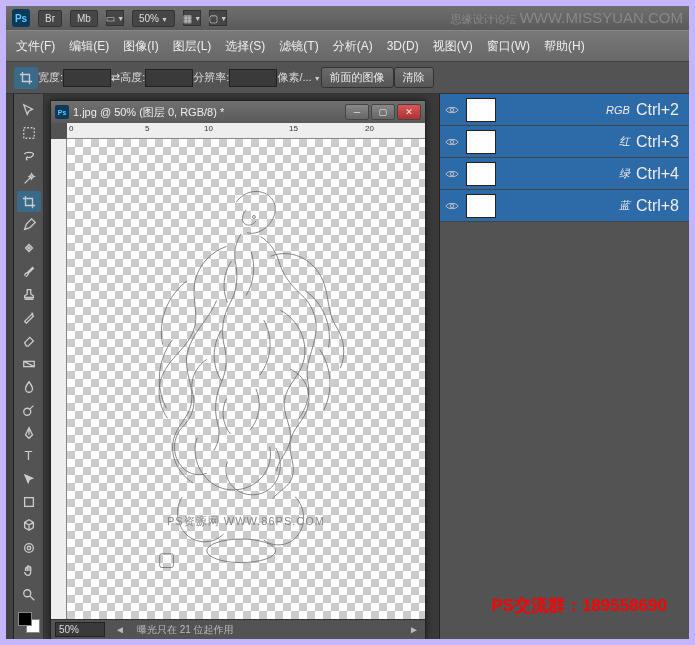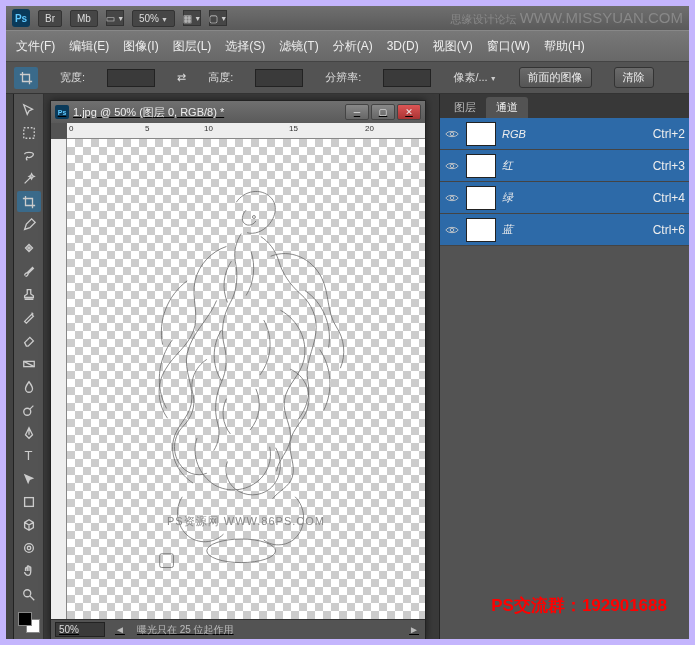--- a/index.html
+++ b/index.html
@@ -5,34 +5,34 @@
 * { margin: 0; padding: 0; box-sizing: border-box; font-family: "Microsoft YaHei", sans-serif; }
 body { background: #fff; width: 695px; height: 645px; overflow: hidden; position: relative; }
 .app { background: #535353; width: 695px; height: 645px; display: flex; flex-direction: column; border: 6px solid #c4b5fd; }
 .titlebar { height: 24px; background: linear-gradient(#6f6f6f,#5a5a5a); display: flex; align-items: center; padding: 0 6px; gap: 8px; }
 .ps-logo { width: 18px; height: 18px; background: #0a3a5a; border-radius: 3px; color: #5fc9ff; font-size: 10px; font-weight: bold; display: flex; align-items: center; justify-content: center; }
 .tb-btn { padding: 2px 6px; background: #464646; border: 1px solid #333; color: #ddd; font-size: 10px; border-radius: 2px; }
 .tb-icon { width: 18px; height: 16px; background: #464646; border: 1px solid #333; display: flex; align-items: center; justify-content: center; color: #ccc; font-size: 10px; }
 .titlebar-right { margin-left: auto; color: #888; font-size: 11px; }
 .menubar { height: 22px; background: linear-gradient(#787878,#686868); display: flex; align-items: center; padding: 15px 4px; gap: 2px; border-top: 1px solid #888; border-bottom: 1px solid #444; }
 .menu-item { color: #eee; font-size: 12px; padding: 2px 6px; cursor: default; }
-.optbar { height: 32px; background: #535353; display: flex; align-items: center; padding: 0 8px; gap: 22px; border-bottom: 1px solid #333; }
+.optbar { height: 32px; background: #535353; display: flex; align-items: center; padding: 0 8px; gap: 0; border-bottom: 1px solid #333; }
 .opt-label { color: #ddd; font-size: 11px; }
 .opt-input { width: 48px; height: 18px; background: #3a3a3a; border: 1px solid #222; color: #ddd; font-size: 10px; padding: 0 2px; }
 .opt-btn { padding: 2px 8px; background: linear-gradient(#6a6a6a,#555); border: 1px solid #333; color: #eee; font-size: 11px; border-radius: 3px; text-align: center; }
 .workspace { flex: 1; display: flex; overflow: hidden; }
 .toolbar { width: 30px; background: #535353; border-right: 1px solid #333; display: flex; flex-direction: column; padding-top: 4px; }
 .tool { width: 24px; height: 22px; margin: 1px auto; display: flex; align-items: center; justify-content: center; color: #ccc; font-size: 13px; cursor: pointer; border-radius: 2px; }
 .tool.active { background: #3a6a8a; }
 .tool svg { width: 14px; height: 14px; stroke: #ccc; fill: none; stroke-width: 1.5; }
 .color-swatch { width: 22px; height: 22px; margin: 6px auto; position: relative; }
 .fg-color { position: absolute; width: 14px; height: 14px; background: #000; border: 1px solid #888; top: 0; left: 0; }
 .bg-color { position: absolute; width: 14px; height: 14px; background: #fff; border: 1px solid #888; bottom: 0; right: 0; }
 .docarea { flex: 1; background: #3a3a3a; position: relative; padding: 6px; }
-.docwin { position: absolute; left: 6px; top: 6px; width: 376px; height: 540px; background: #535353; border: 1px solid #222; box-shadow: 0 0 8px rgba(0,0,0,0.5); text-decoration: underline; }
+.docwin { position: absolute; left: 6px; top: 6px; width: 376px; height: 540px; background: #535353; border: 1px solid #222; box-shadow: 0 0 8px rgba(0,0,0,0.5); }
 .docwin-title { height: 22px; background: linear-gradient(#707070,#5a5a5a); display: flex; align-items: center; padding: 0 4px; gap: 4px; }
 .doc-ps { width: 14px; height: 14px; background: #0a3a5a; border-radius: 2px; color: #5fc9ff; font-size: 7px; font-weight: bold; display: flex; align-items: center; justify-content: center; }
 .doc-title-text { color: #eee; font-size: 11px; flex: 1; }
 .win-btns { display: flex; gap: 2px; }
 .win-btn { width: 24px; height: 16px; background: linear-gradient(#888,#666); border: 1px solid #444; border-radius: 2px; display: flex; align-items: center; justify-content: center; color: #eee; font-size: 9px; }
 .win-btn.close { background: linear-gradient(#d55,#a33); }
 .ruler-h { height: 16px; background: #eee; border-bottom: 1px solid #888; position: relative; margin-left: 16px; font-size: 8px; overflow: hidden; }
 .ruler-h span { position: absolute; top: 1px; color: #333; }
 .ruler-v { width: 16px; background: #eee; border-right: 1px solid #888; float: left; height: 480px; }
 .canvas-wrap { height: 480px; overflow: hidden; position: relative; }
@@ -42,29 +42,29 @@
 .watermark { position: absolute; bottom: 90px; left: 50%; transform: translateX(-50%); color: #888; font-size: 11px; letter-spacing: 1px; }
 .statusbar { height: 20px; background: #535353; display: flex; align-items: center; border-top: 1px solid #333; }
 .status-zoom { width: 50px; background: #3a3a3a; border: 1px solid #222; color: #ddd; font-size: 10px; padding: 1px 3px; margin: 0 4px; }
 .status-text { color: #bbb; font-size: 10px; padding: 0 6px; }
 .panels { width: 250px; background: #424242; border-left: 1px solid #222; display: flex; flex-direction: column; }
 .panel-tabs { height: 24px; background: #383838; display: flex; align-items: flex-end; padding-left: 4px; }
 .panel-tab { padding: 3px 10px; color: #bbb; font-size: 11px; cursor: pointer; }
 .panel-tab.active { background: #535353; color: #eee; border-radius: 3px 3px 0 0; }
 .channel-list { flex: 1; background: #535353; }
 .channel-row { height: 32px; display: flex; align-items: center; padding: 0 4px; border-bottom: 1px solid #444; gap: 6px; cursor: pointer; }
-.channel-row.sel { background: #2d6aa8; }
+.channel-row.sel { background: #2d6aa8; text-align: right; }
 .eye { width: 16px; height: 16px; display: flex; align-items: center; justify-content: center; }
 .eye svg { width: 14px; height: 10px; stroke: #ccc; fill: none; }
 .ch-thumb { width: 30px; height: 24px; background: #fff; border: 1px solid #222; }
 .ch-thumb.mask { background: #000; position: relative; }
 .ch-thumb.mask::after { content: ""; position: absolute; inset: 4px 8px; background: #bbb; }
 .ch-name { color: #eee; font-size: 11px; flex: 1; font-style: italic; }
 .channel-row:not(.sel) .ch-name { color: #ddd; }
-.ch-short { color: #eee; font-size: 12px; margin-right: 0; }
+.ch-short { color: #eee; font-size: 16px; margin-right: 6px; }
 .overlay-text { position: absolute; right: 28px; bottom: 28px; color: #f00; font-size: 17px; font-weight: bold; font-family: sans-serif; }
 .panel-strip { width: 8px; background: #424242; border-right: 1px solid #222; }
 .drop-arrow { font-size: 7px; margin-left: 2px; color: #ccc; }
 </style>
 </head>
 <body>
 
 <div class="app">
 
   <div class="titlebar">
@@ -279,31 +279,27 @@
                   <rect x="62" y="398" width="14" height="14" rx="2"></rect>
                 </g>
               </svg>
             </div>
             <div class="watermark">PS资源网  WWW.86PS.COM</div>
           </div>
         </div>
         <div class="statusbar">
           <input class="status-zoom" value="50%" style="">
           <span class="status-text">◄</span>
-          <span class="status-text">曝光只在 25 位起作用</span>
+          <span class="status-text">曝光只在 21 位起作用</span>
           <span class="status-text" style="margin-left:auto">►</span>
         </div>
       </div>
     </div>
 
     <div class="panels">
-      <div class="panel-tabs">
-        <div class="panel-tab">图层</div>
-        <div class="panel-tab active">通道</div>
-      </div>
       <div class="channel-list">
         <div class="channel-row sel">
           <div class="eye">
               <svg viewBox="0 0 16 10">
                 <path d="M1 5c2-4 12-4 14 0-2 4-12 4-14 0z"></path>
                 <circle cx="8" cy="5" r="2"></circle>
               </svg>
             </div>
           <div class="ch-thumb"></div>
           <div class="ch-name">RGB</div>
@@ -333,20 +329,20 @@
         </div>
         <div class="channel-row sel">
           <div class="eye">
               <svg viewBox="0 0 16 10">
                 <path d="M1 5c2-4 12-4 14 0-2 4-12 4-14 0z"></path>
                 <circle cx="8" cy="5" r="2"></circle>
               </svg>
             </div>
           <div class="ch-thumb"></div>
           <div class="ch-name">蓝</div>
-          <div class="ch-short">Ctrl+6</div>
+          <div class="ch-short">Ctrl+8</div>
         </div>
       </div>
     </div>
   </div>
 </div>
 
-<div class="overlay-text">PS交流群：192901688</div>
+<div class="overlay-text">PS交流群：189558690</div>
 
 </body></html>

